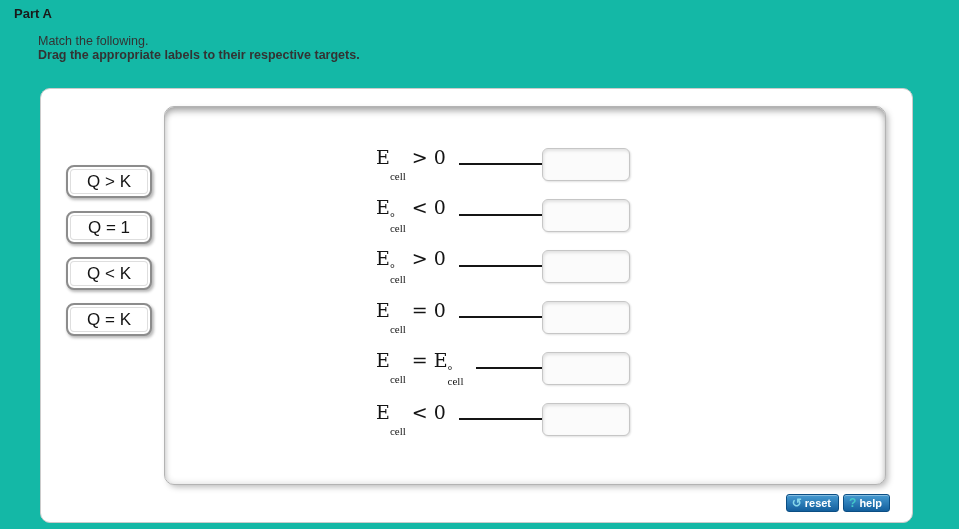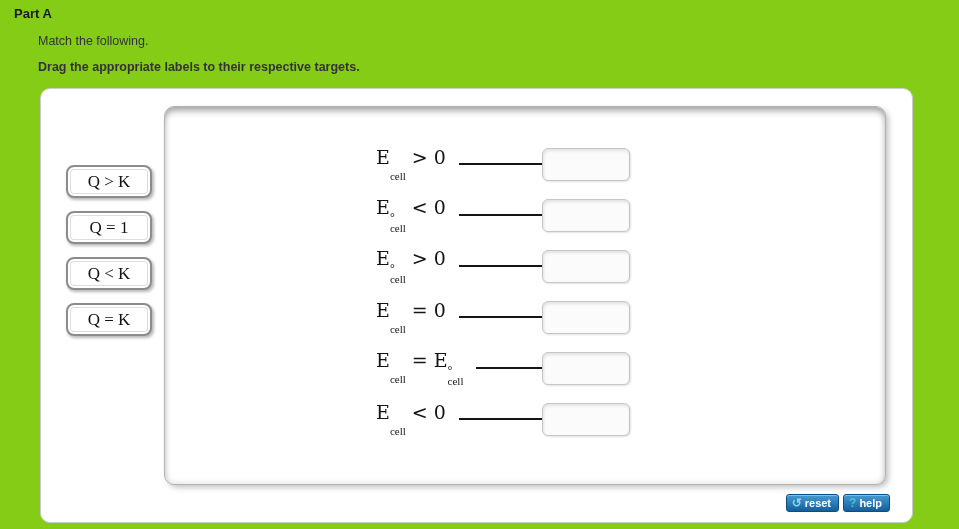--- a/index.html
+++ b/index.html
@@ -1,33 +1,33 @@
 <!DOCTYPE html>
 <html><head>
 <meta charset="utf-8">
 <style>
   * { box-sizing: border-box; margin: 0; padding: 0; }
   body { background: #fff; font-family: "Liberation Sans", sans-serif; }
-  .screen { position: relative; width: 959px; height: 529px; background: #84cc16; overflow: hidden; }
+  .screen { position: relative; width: 959px; height: 529px; background: #14b8a6; overflow: hidden; }
 
   .part-title { position: absolute; left: 14px; top: 6px; font-size: 13px; font-weight: 700; color: #1a1a1a; }
   .instr { position: absolute; left: 38px; font-size: 12.5px; color: #333; }
   .instr-1 { top: 34px; }
-  .instr-2 { top: 60px; font-weight: 700; }
+  .instr-2 { top: 48px; font-weight: 700; }
 
   .outer-box { position: absolute; left: 40px; top: 88px; width: 873px; height: 435px;
                border: 1px solid #cbcbcb; border-radius: 10px; background: #fff; }
 
   .labels-col { position: absolute; left: 12px; top: 76px; width: 112px;
                 display: flex; flex-direction: column; gap: 13px; align-items: center; }
   .drag-label { height: 33px; min-width: 86px; padding: 0 12px;
                 display: flex; align-items: center; justify-content: center;
                 border: 2px solid #8c8c8c; border-radius: 8px; background: #fff;
                 box-shadow: inset 0 0 0 2px #fff, inset 0 0 0 3px #dedede, 1.5px 2px 3px rgba(0,0,0,0.28);
-                font-family: Liberation Serif, serif; font-size: 17px; color: #141414;
+                font-family: Liberation Sans, sans-serif; font-size: 17px; color: #141414;
                 cursor: move; white-space: nowrap; }
 
   .inner-panel { position: absolute; left: 123px; top: 17px; width: 722px; height: 379px;
                  border: 1px solid #b3b3b3; border-radius: 10px; background: #fff;
                  box-shadow: inset 0 6px 7px -2px rgba(0,0,0,0.30), inset 0 0 7px rgba(0,0,0,0.16),
                              3px 3px 6px -1px rgba(0,0,0,0.28); }
 
   .equations { position: absolute; left: 211px; top: 40px; width: 254px; }
   .eq-row { display: flex; align-items: center; height: 34px; margin-bottom: 17px; }
   .eq-expr { font-family: "DejaVu Serif", "Liberation Serif", serif; font-size: 19px;

